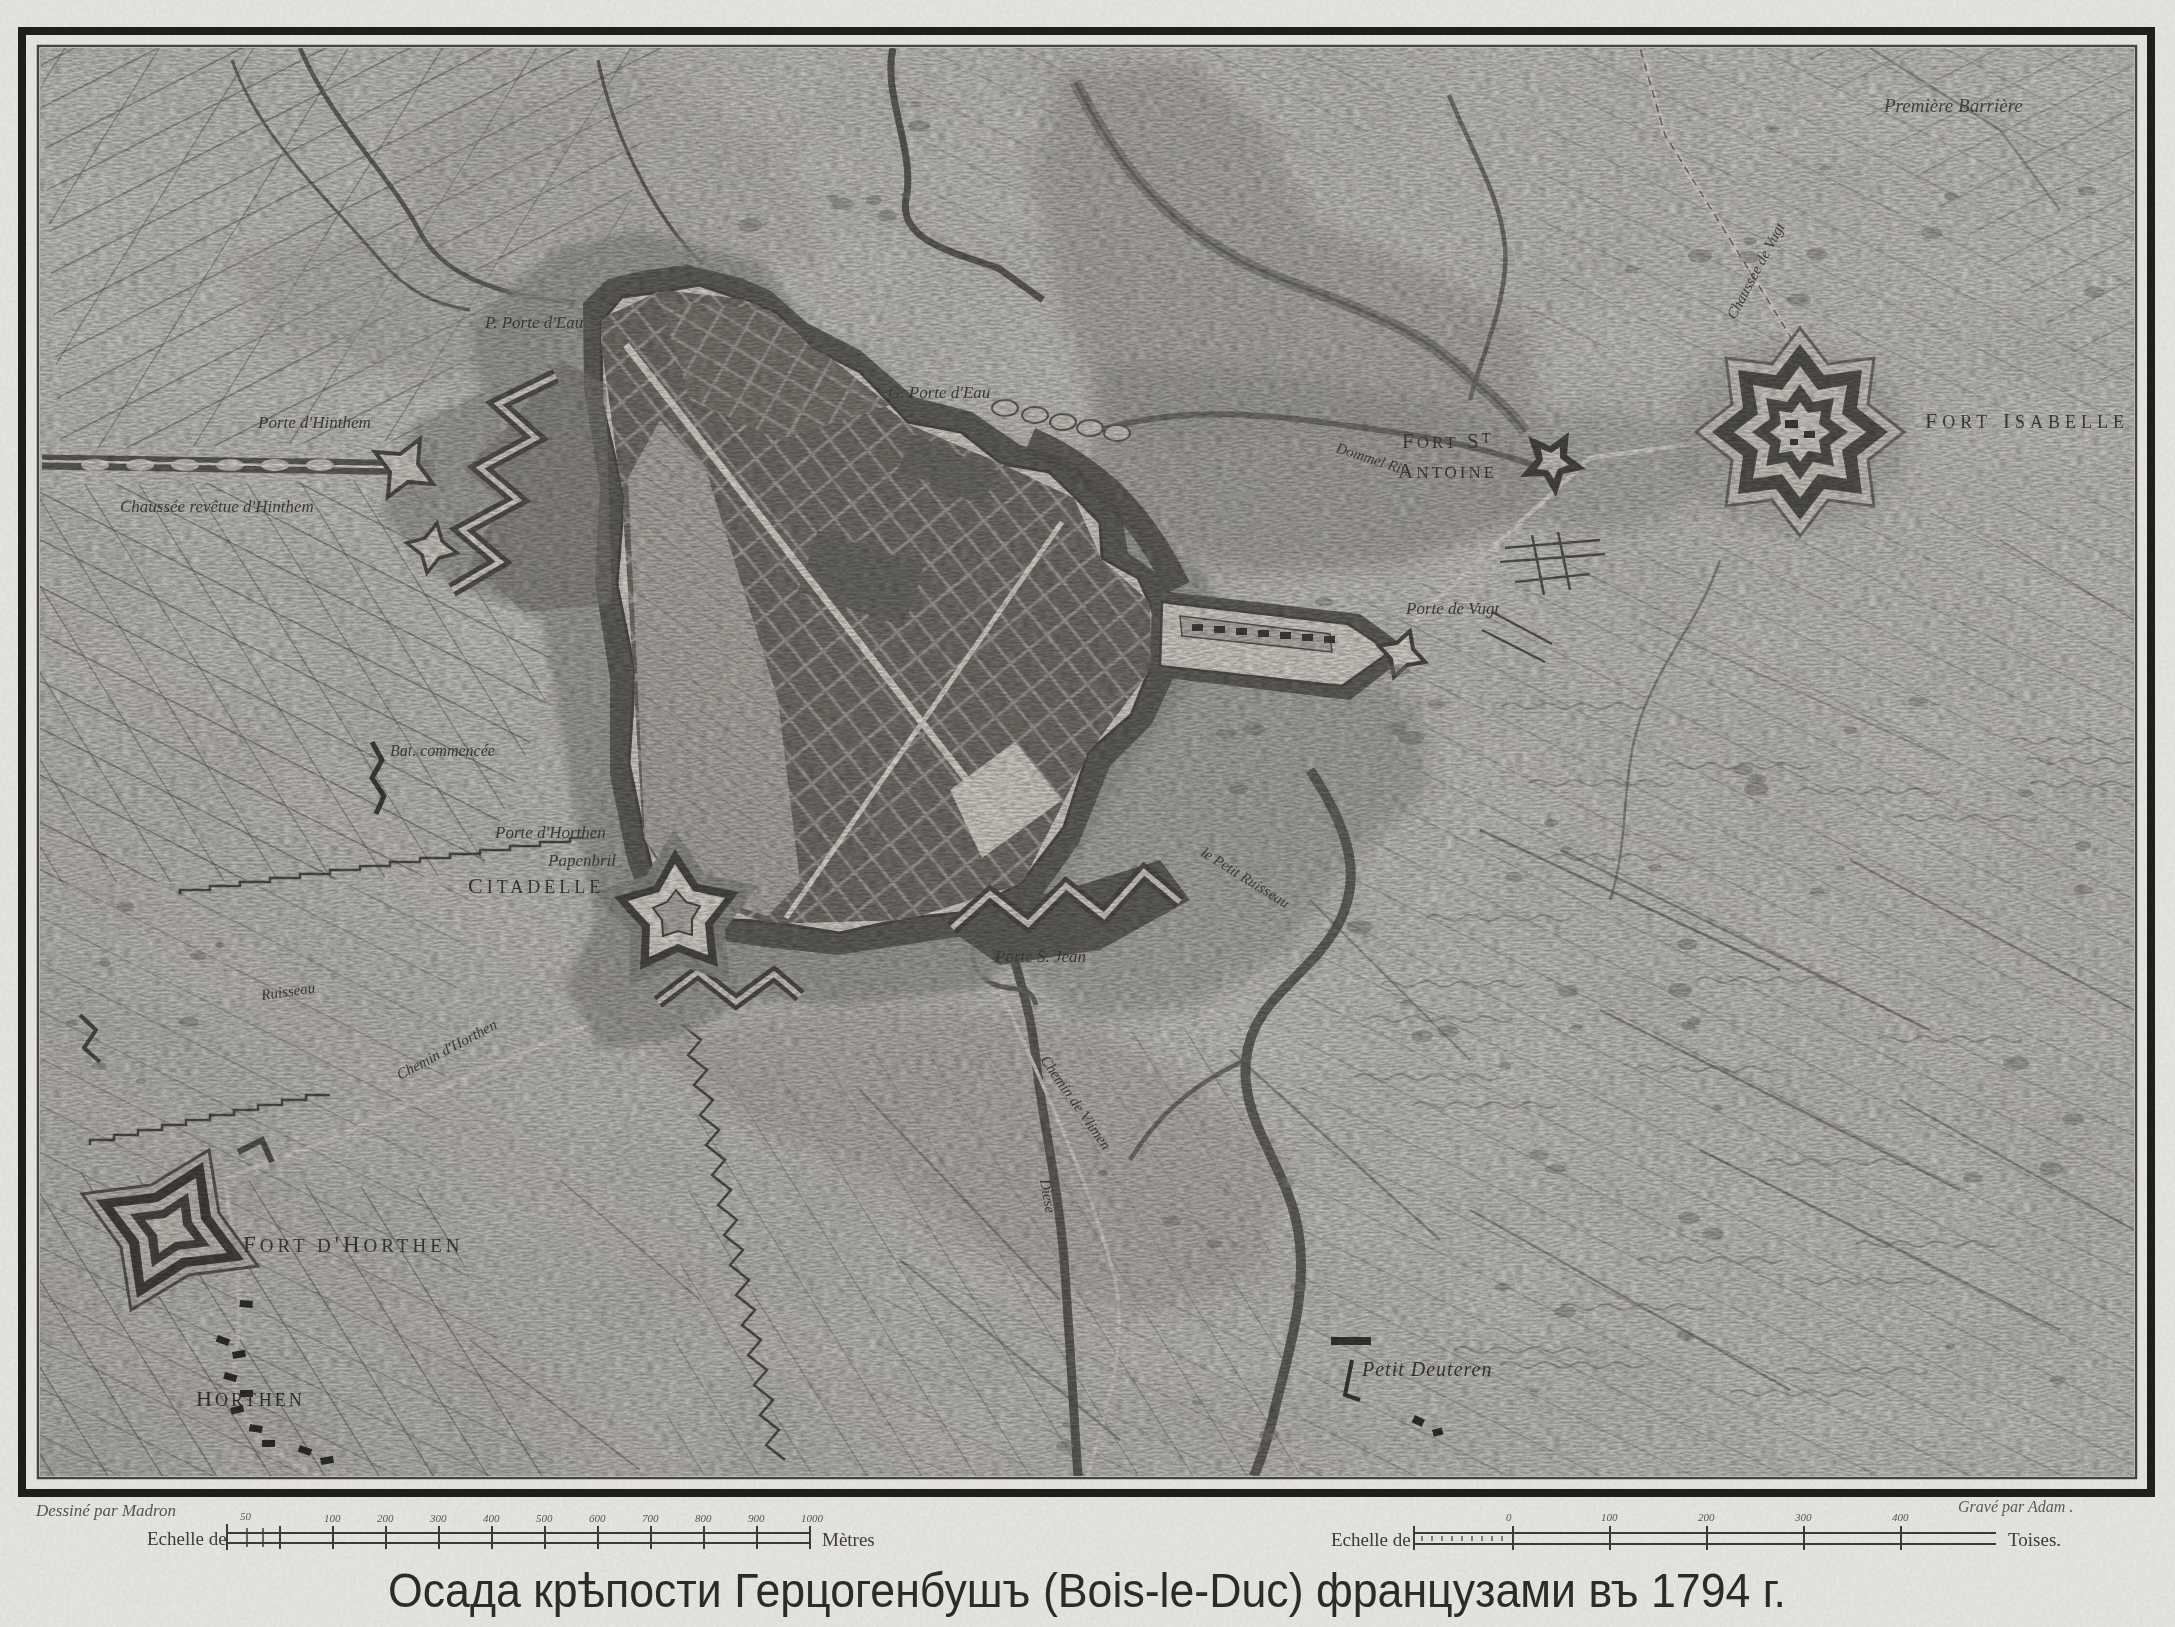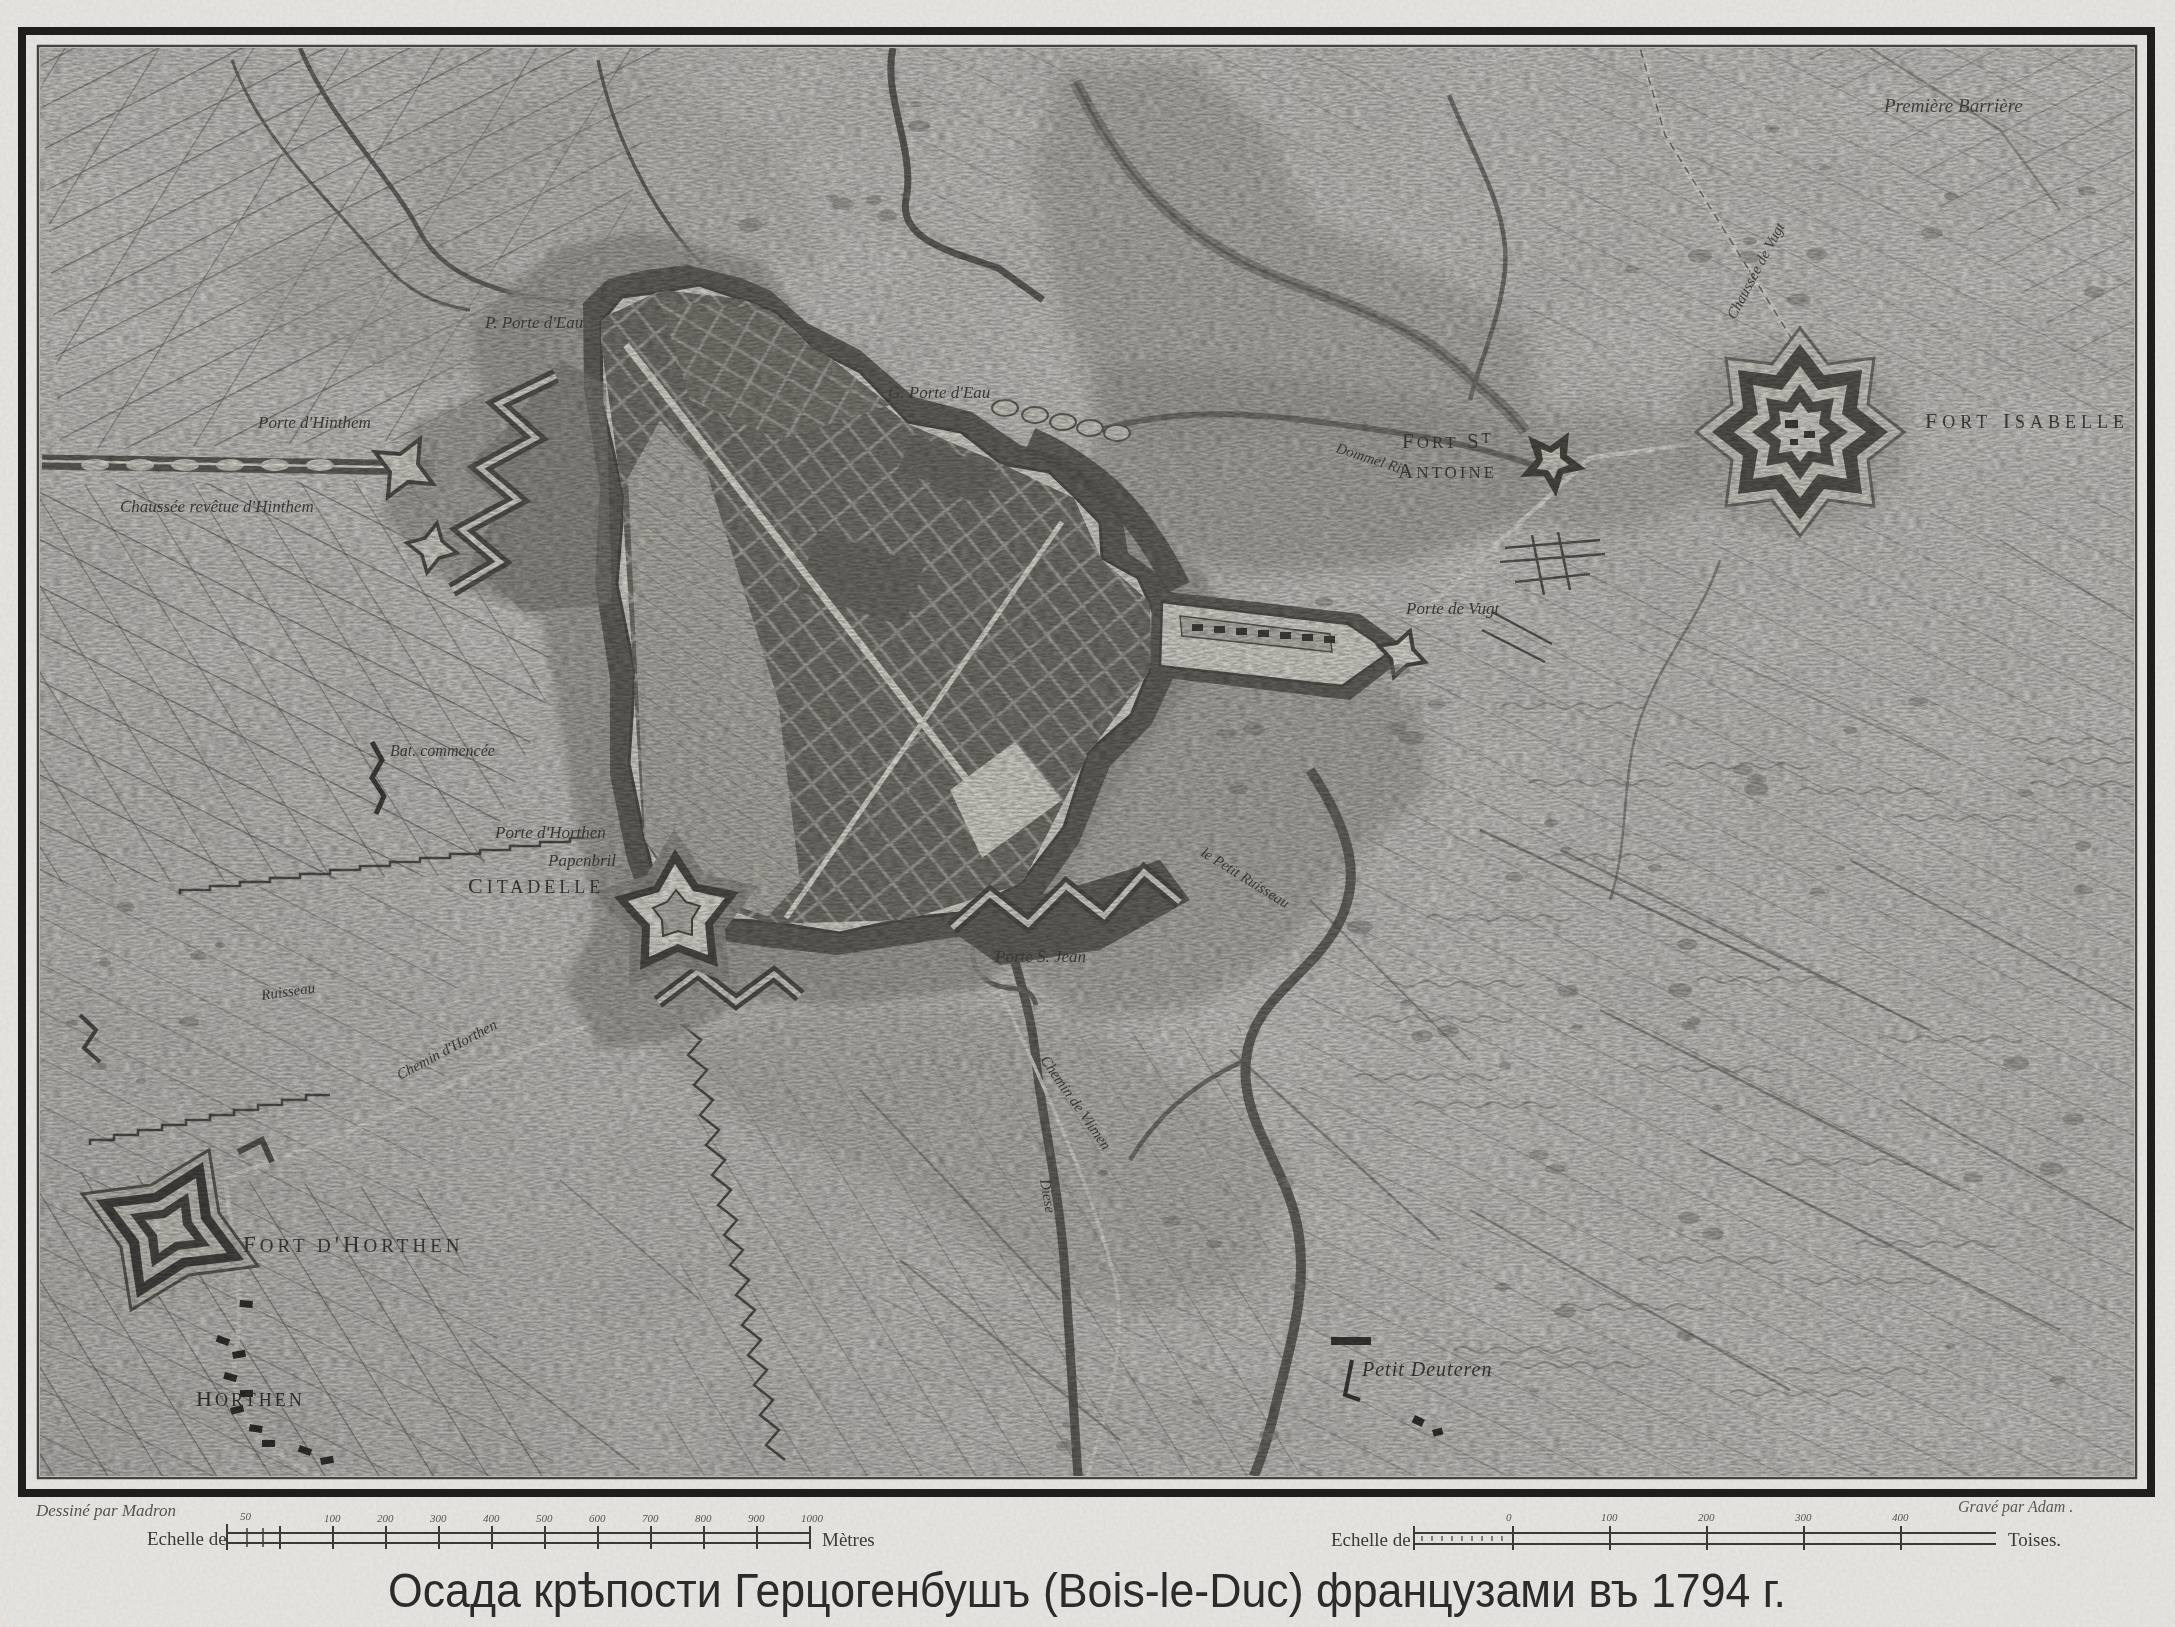--- a/index.html
+++ b/index.html
@@ -1,14 +1,14 @@
 <!DOCTYPE html>
 <html><head><meta charset="utf-8"><style>
 html,body{margin:0;padding:0;background:#e7e6e3;}
-#page{position:relative;width:2175px;height:1627px;background:#fdba74;overflow:hidden;border-radius:6px;}
+#page{position:relative;width:2175px;height:1627px;background:#fdba74;overflow:hidden;}
 svg{display:block}
 text{font-family:"Liberation Serif",serif;}
 </style></head><body>
 <div id="page">
 <svg width="2175" height="1627" viewBox="0 0 2175 1627">
 <defs>
 <filter id="grain" x="0" y="0" width="100%" height="100%">
   <feTurbulence type="fractalNoise" baseFrequency="0.13 0.5" numOctaves="3" seed="11"></feTurbulence>
   <feColorMatrix type="matrix" values="0 0 0 0 0  0 0 0 0 0  0 0 0 0 0  1.1 0 0 0 -0.25"></feColorMatrix>
 </filter>

